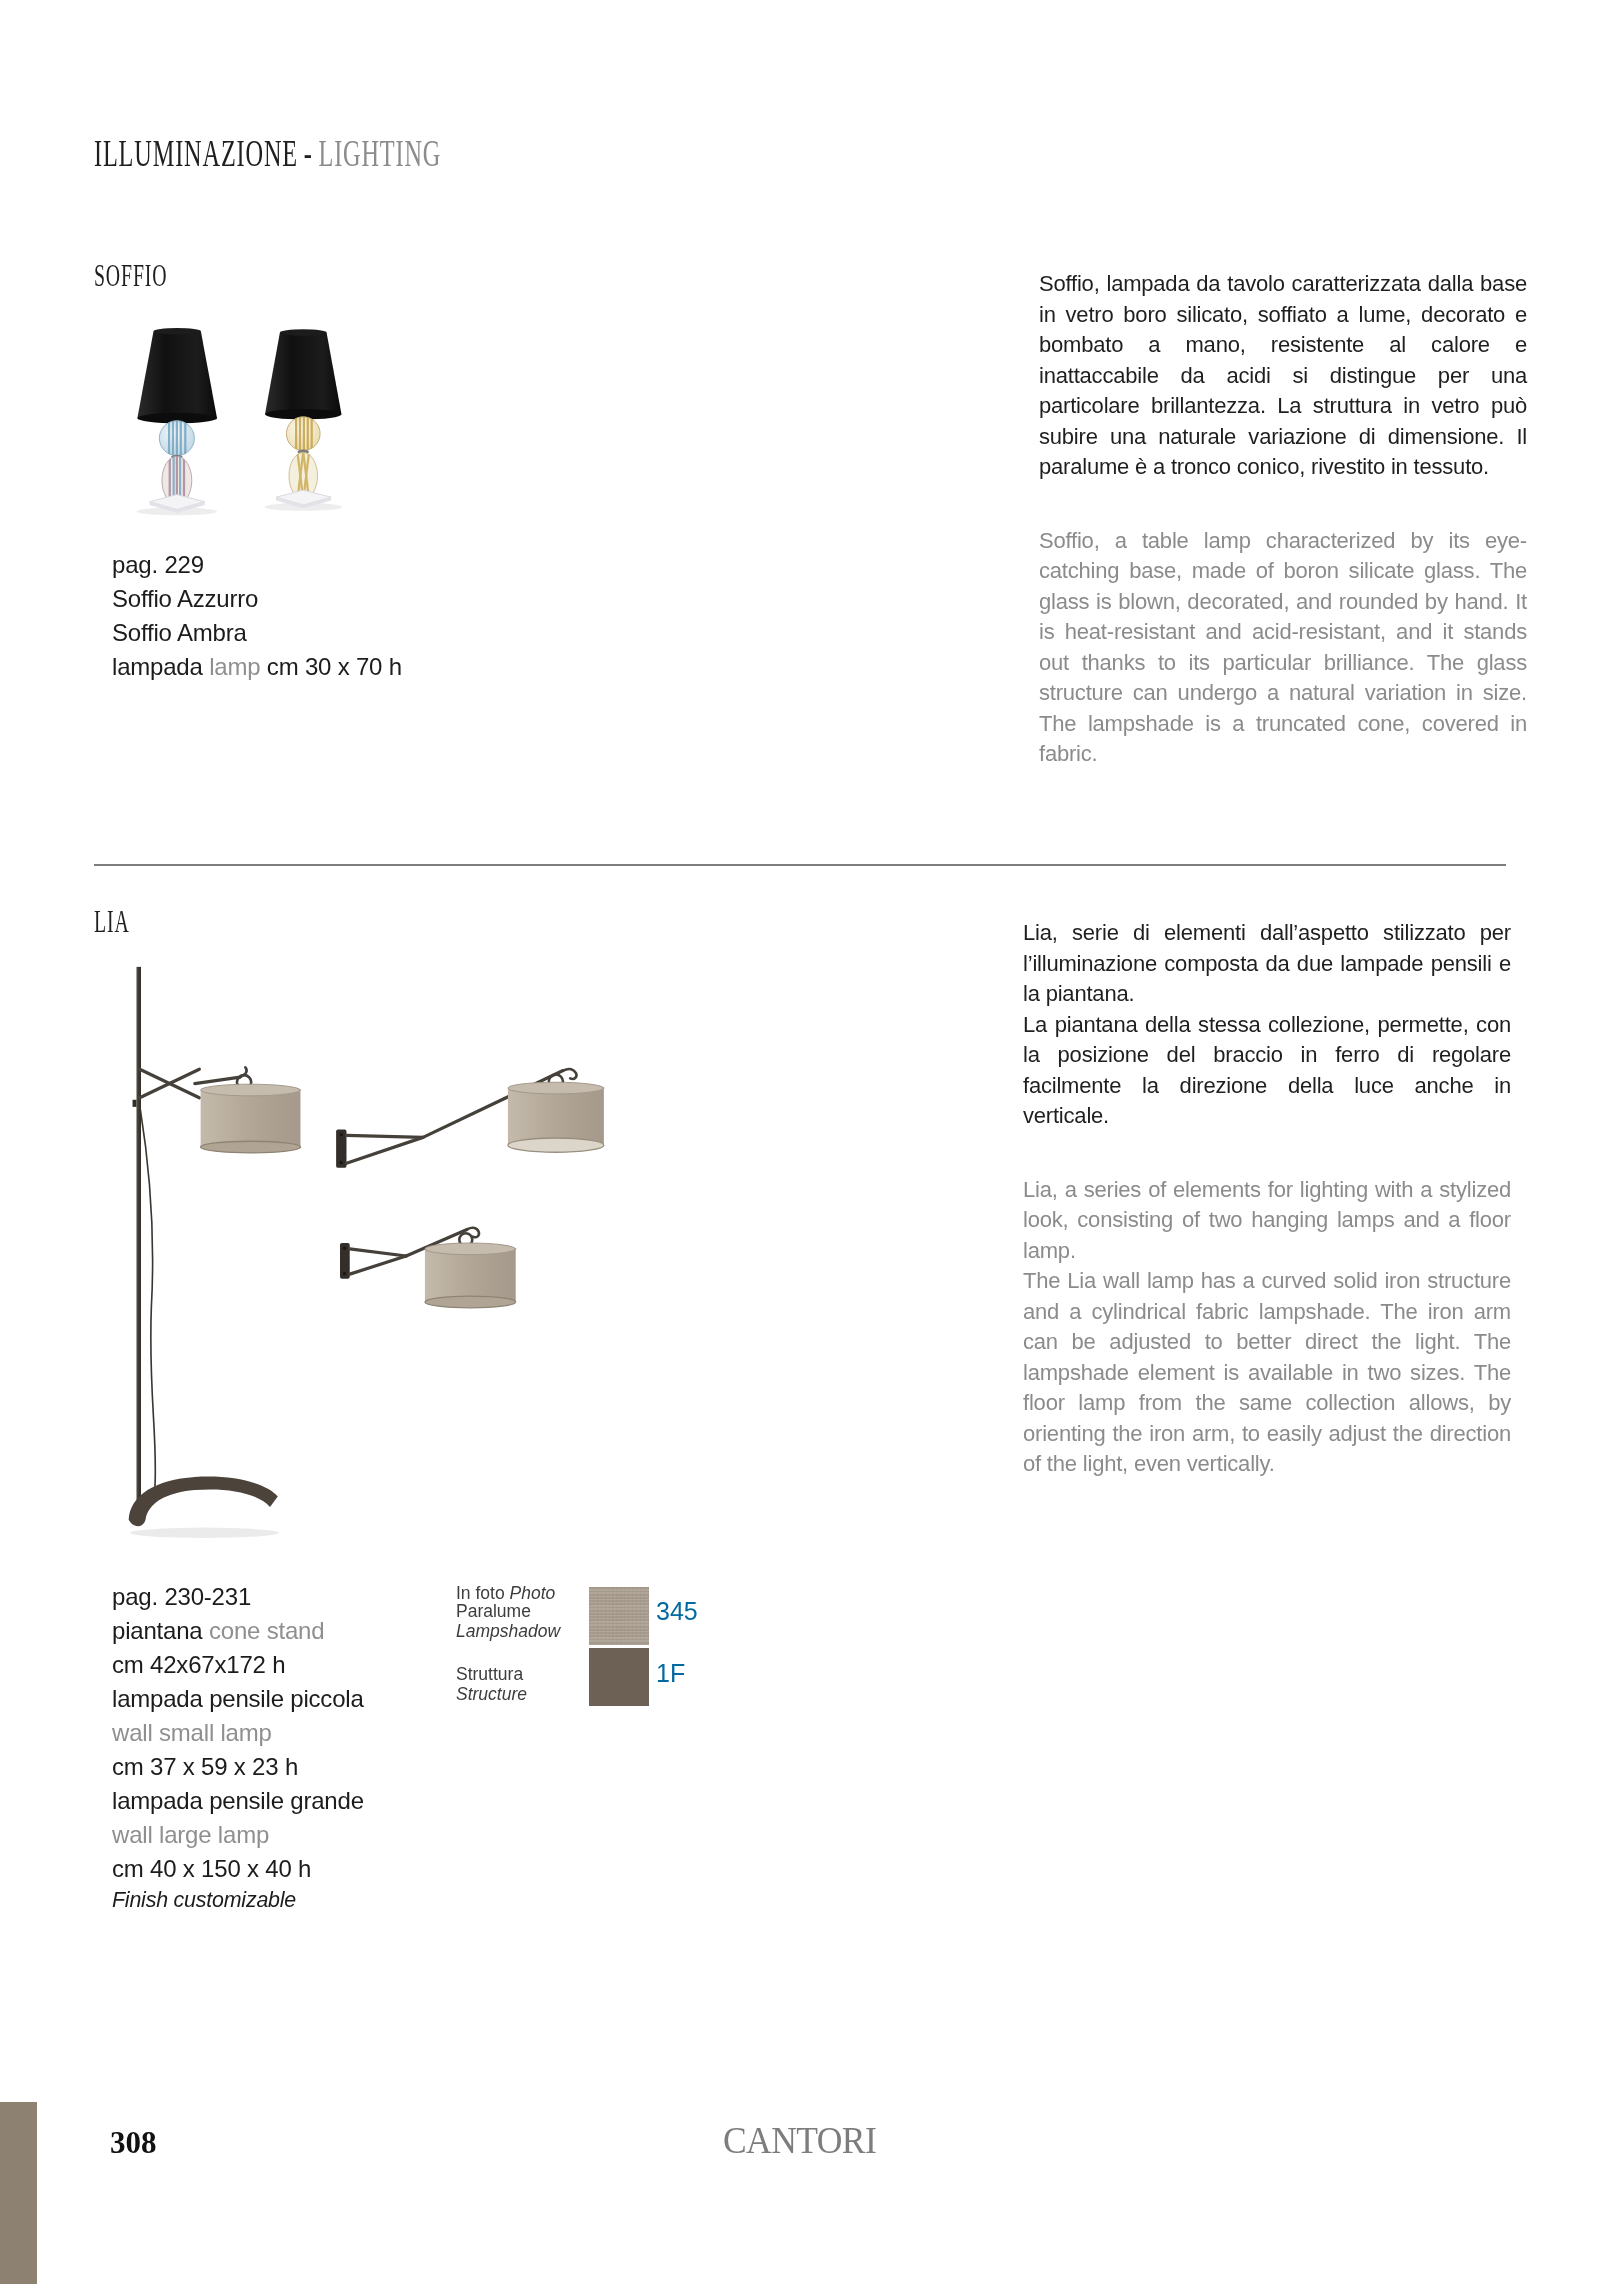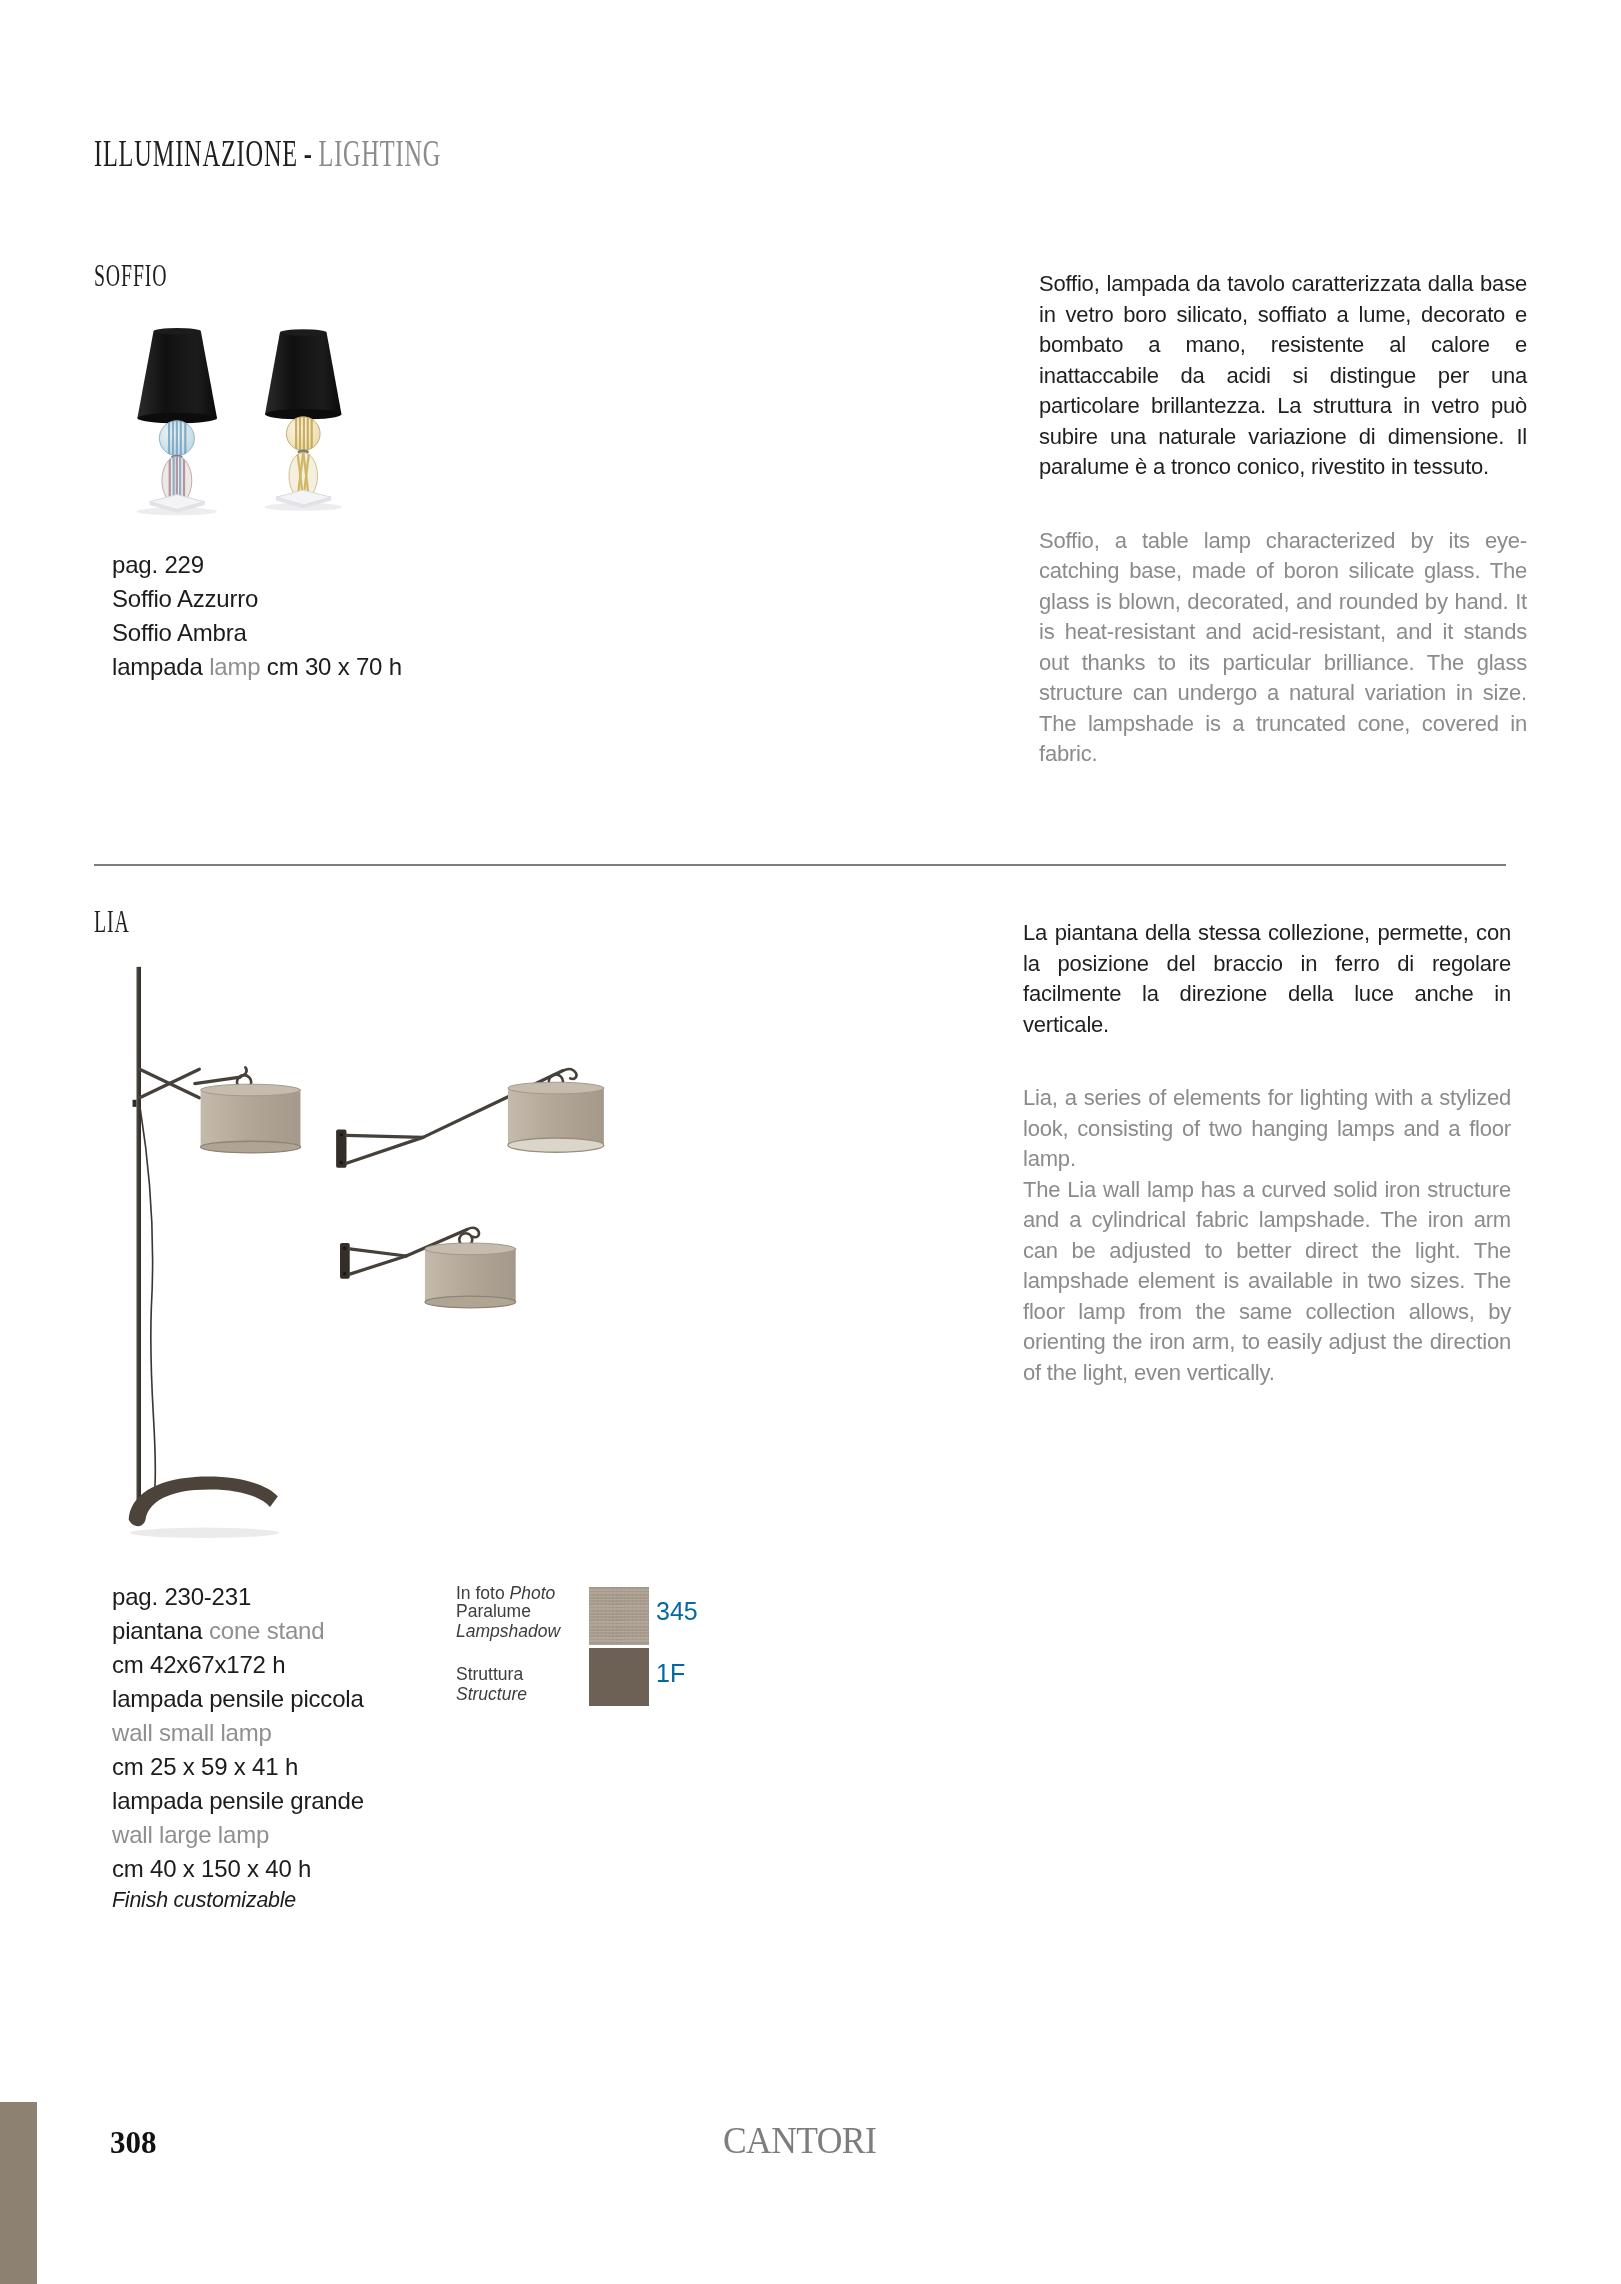--- a/index.html
+++ b/index.html
@@ -244,21 +244,21 @@
       </g>
     </svg>
   </div>
 
   <div class="specs s-lia">
     <div>pag. 230-231</div>
     <div><span>piantana</span> <span class="gry">cone stand</span></div>
     <div>cm 42x67x172 h</div>
     <div>lampada pensile piccola</div>
     <div class="gry">wall small lamp</div>
-    <div>cm 25 x 59 x 41 h</div>
+    <div>cm 37 x 59 x 23 h</div>
     <div>lampada pensile grande</div>
     <div class="gry">wall large lamp</div>
     <div>cm 40 x 150 x 40 h</div>
     <div class="note">Finish customizable</div>
   </div>
 
   <div class="sw-caption"><span>In foto</span> <span class="i">Photo</span></div>
 
   <div class="sw-label l-1">
     <div>Paralume</div>
@@ -268,20 +268,21 @@
   <div class="sw-code c-1">345</div>
 
   <div class="sw-label l-2">
     <div>Struttura</div>
     <div class="i">Structure</div>
   </div>
   <div class="swatch sw-2" style="background-color: rgb(108, 97, 84);"></div>
   <div class="sw-code c-2">1F</div>
 
   <div class="desc-col d-lia">
+    <p class="it-text">Lia, serie di elementi dall’aspetto stilizzato per l’illuminazione composta da due lampade pensili e la piantana.</p>
     <p class="it-text">La piantana della stessa collezione,  permette, con la posizione del braccio in ferro di regolare facilmente la direzione della luce anche in verticale.</p>
     <p class="en-text en-first">Lia, a series of elements for lighting with a stylized look, consisting of two hanging lamps and a floor lamp.</p>
     <p class="en-text">The Lia wall lamp has a curved solid iron structure and a cylindrical fabric lampshade. The iron arm can be adjusted to better direct the light. The lampshade element is available in two sizes. The floor lamp from the same collection allows, by orienting the iron arm, to easily adjust the direction of the light, even vertically.</p>
   </div>
 
   <div class="side-bar"></div>
   <div class="page-num">308</div>
   <div class="brand">CANTORI</div>
 
 </div>

